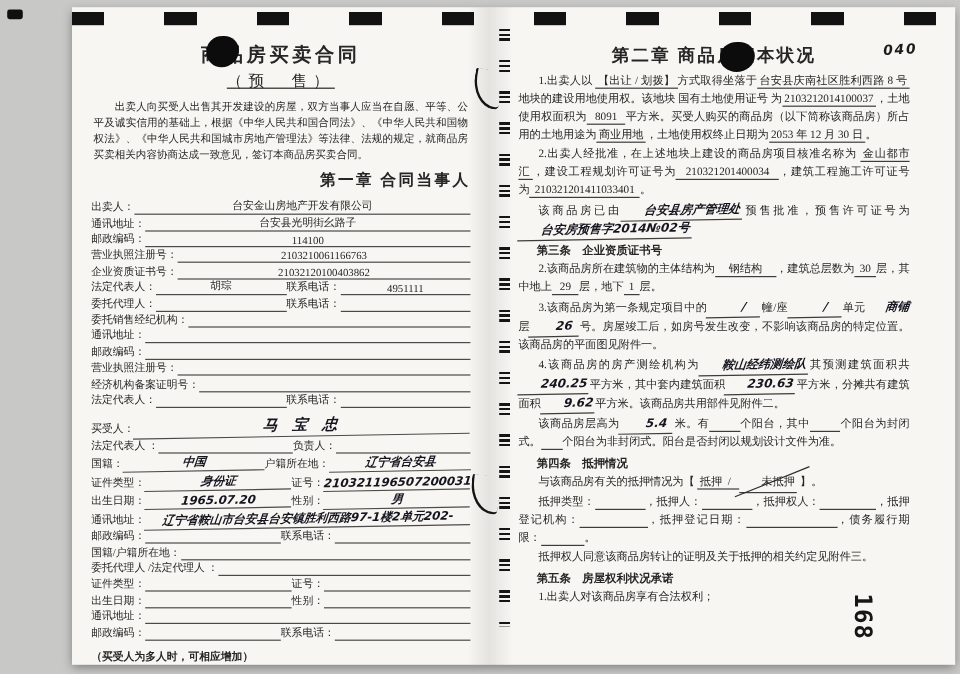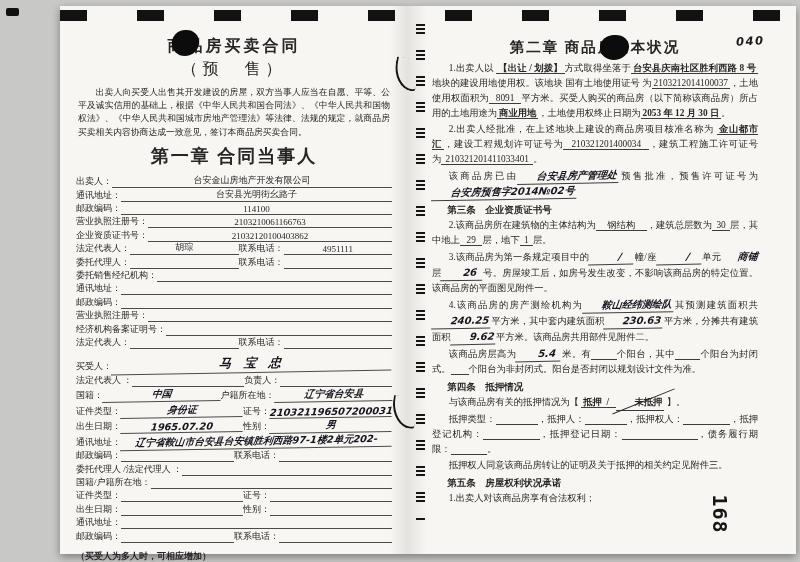--- a/index.html
+++ b/index.html
@@ -46,41 +46,41 @@
     position:absolute;left:640px;top:496px;
     font-family:"DejaVu Sans Mono",monospace;font-size:20px;font-weight:bold;
     transform:rotate(90deg);letter-spacing:1px;color:#161616;
   }
   
   .col{position:absolute;top:20px;}
   .col-left{left:16px;width:316px;}
   .col-right{left:372px;width:326px;font-size:9.3px;line-height:15px;}
   
   .doc-title{font-size:16px;font-weight:bold;text-align:center;letter-spacing:3px;margin:10px 0 2px;}
-  .subtitle{text-align:center;font-size:16px;letter-spacing:5px;margin:0 0 6px;}
+  .subtitle{text-align:center;font-size:13px;letter-spacing:5px;margin:0 0 6px;text-decoration:underline;}
   .intro{font-size:8.8px;line-height:13.2px;text-align:justify;text-indent:2em;margin:0 2px 5px;}
-  .ch1{font-size:18px;font-weight:bold;text-align:center;letter-spacing:2px;margin:4px 0 7px;}
+  .ch1{font-size:13px;font-weight:bold;text-align:right;letter-spacing:2px;margin:4px 0 7px;}
   .frow{display:flex;align-items:flex-end;font-size:9px;height:13.4px;white-space:nowrap;}
   .frow .fill{flex:1 1 0;border-bottom:1px solid #4a4a4a;text-align:center;min-width:8px;overflow:visible;}
   .frow.tall{height:15.5px;}
   .frow.gap{margin-top:9px;}
   .note{font-size:9px;margin-top:7px;font-weight:bold;}
   
   .hw{
     font-family:"DejaVu Sans",sans-serif;font-style:italic;font-weight:bold;
     color:#15151f;display:inline-block;transform:skewX(-7deg) rotate(-1deg);
   }
   .frow .fill.hw{font-size:9.8px;}
   .big{font-size:12.5px !important;letter-spacing:4px;}
   
   .ch2{font-size:14.5px;font-weight:bold;text-align:center;letter-spacing:2px;margin:14px 0 6px;}
   .sec{font-size:9.5px;font-weight:bold;margin:3px 0 1px;text-indent:1.6em;line-height:14px;}
   .para{margin:0 0 1px;text-indent:1.8em;text-align:justify;position:relative;}
   .para .u{border-bottom:1px solid #3c3c3c;padding:0 2px;}
-  .b{font-weight:bold;}
+  .b{font-weight:normal;}
   .para .hw{font-size:10px;}
   .circ{border:1.4px solid #2f2f2f;border-radius:50%;padding:0 2px;}
   .sl{position:relative;display:inline-block;}
   .sl::after{
     content:"";position:absolute;left:-6px;right:-12px;top:42%;
     border-top:1.7px solid #2d2d2d;transform:rotate(-22deg);
   }
 </style>
 </head>
 <body>
@@ -194,25 +194,25 @@
         <span class="">通讯地址：</span>
         <span class="fill hw">辽宁省鞍山市台安县台安镇胜利西路97-1楼2单元202-</span>
       </div>
     <div class="frow">
         <span class="">邮政编码：</span>
         <span class="fill"></span>
         <span class="">联系电话：</span>
         <span class="fill"></span>
       </div>
     <div class="frow">
+        <span class="">国籍/户籍所在地：</span>
+        <span class="fill"></span>
+      </div>
+    <div class="frow">
         <span class="">委托代理人 /法定代理人 ：</span>
-        <span class="fill"></span>
-      </div>
-    <div class="frow">
-        <span class="">国籍/户籍所在地：</span>
         <span class="fill"></span>
       </div>
     <div class="frow">
         <span class="">证件类型：</span>
         <span class="fill"></span>
         <span class="">证号：</span>
         <span class="fill"></span>
       </div>
     <div class="frow">
         <span class="">出生日期：</span>

